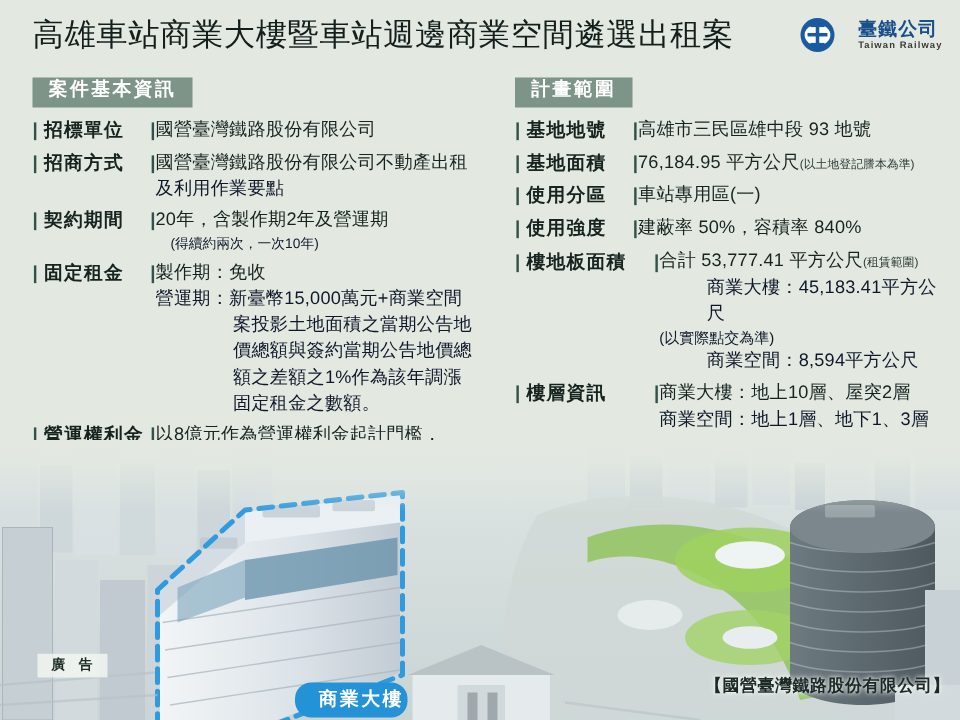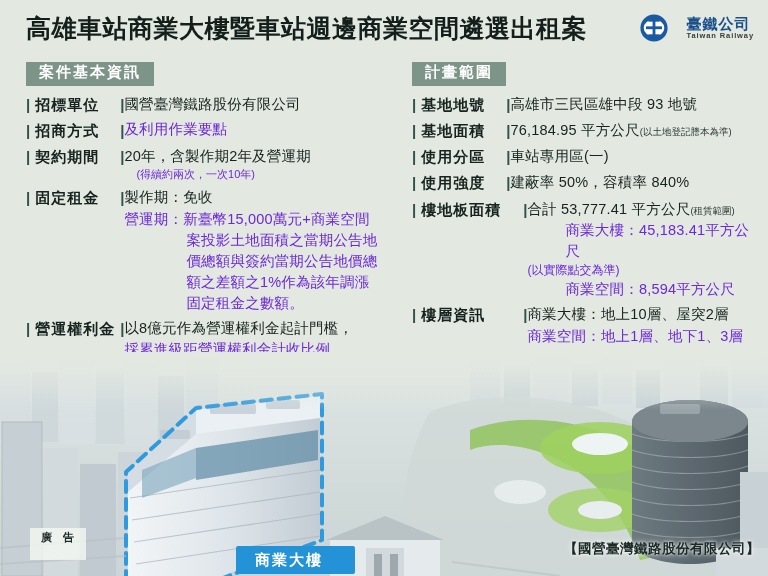--- a/index.html
+++ b/index.html
@@ -33,21 +33,21 @@
     width: 768px;
     height: 56px;
     display: flex;
     align-items: center;
     justify-content: space-between;
     padding: 0 14px 0 26px;
   }
 
   .page-title {
     font-size: 25px;
-    font-weight: bold;
+    font-weight: normal;
     letter-spacing: 0.5px;
     color: #141f1c;
     white-space: nowrap;
     line-height: 1;
   }
 
   .brand {
     display: flex;
     align-items: center;
     gap: 18px;
@@ -122,21 +122,21 @@
   .row-value {
     font-size: 14.5px;
     color: #16231f;
     line-height: 1.55;
     flex: 1;
     letter-spacing: 0.2px;
   }
   .row-value .sub {
     display: block;
     font-size: 12px;
-    color: #6d28d9;
+    color: #0f172a;
     line-height: 1.45;
   }
   .note {
     font-size: 9.5px;
     color: #2a3833;
     letter-spacing: 0;
   }
   .indent-1 { display:block; padding-left: 12px; text-indent: 0; }
   .indent-2 { display:block; padding-left: 62px; }
   .indent-3 { display:block; padding-left: 38px; }
@@ -161,41 +161,41 @@
     position: absolute;
     left: 0; top: 0;
     width: 768px; height: 58px;
     background: linear-gradient(to bottom, #e3e9e1 0%, rgba(227,233,225,0.88) 28%, rgba(227,233,225,0.45) 62%, rgba(227,233,225,0) 100%);
     pointer-events: none;
   }
 
   .ad-badge {
     position: absolute;
     left: 30px;
-    bottom: 16px;
+    bottom: 34px;
     background: rgba(243,246,243,0.82);
     color: #1d2b26;
     font-size: 11px;
     font-weight: bold;
     letter-spacing: 4px;
-    padding: 3px 8px 16px 11px;
+    padding: 3px 8px 3px 11px;
     line-height: 1.2;
   }
 
   .building-pill {
     position: absolute;
     left: 236px;
     bottom: 2px;
     background: #2492d6;
     color: #ffffff;
     font-size: 15px;
     font-weight: bold;
     letter-spacing: 2px;
-    padding: 4px 32px 5px 19px;
-    border-radius: 2px;
+    padding: 4px 3px 5px 19px;
+    border-radius: 13px;
     line-height: 1.3;
     white-space: nowrap;
   }
 
   .disclaimer {
     position: absolute;
     right: 8px;
     bottom: 18px;
     font-size: 13.5px;
     font-weight: bold;
@@ -240,20 +240,21 @@
       <span class="bar right">|</span>
       <span class="row-value">國營臺灣鐵路股份有限公司</span>
     </div>
 
     
     <div class="row">
       <span class="bar">|</span>
       <span class="row-label lbl-w5">招商方式</span>
       <span class="bar right">|</span>
       <span class="row-value">
+        <span>國營臺灣鐵路股份有限公司不動產出租</span>
         <span class="sub" style="font-size:14.5px">及利用作業要點</span>
       </span>
     </div>
 
     
     <div class="row">
       <span class="bar">|</span>
       <span class="row-label lbl-w5">契約期間</span>
       <span class="bar right">|</span>
       <span class="row-value">

